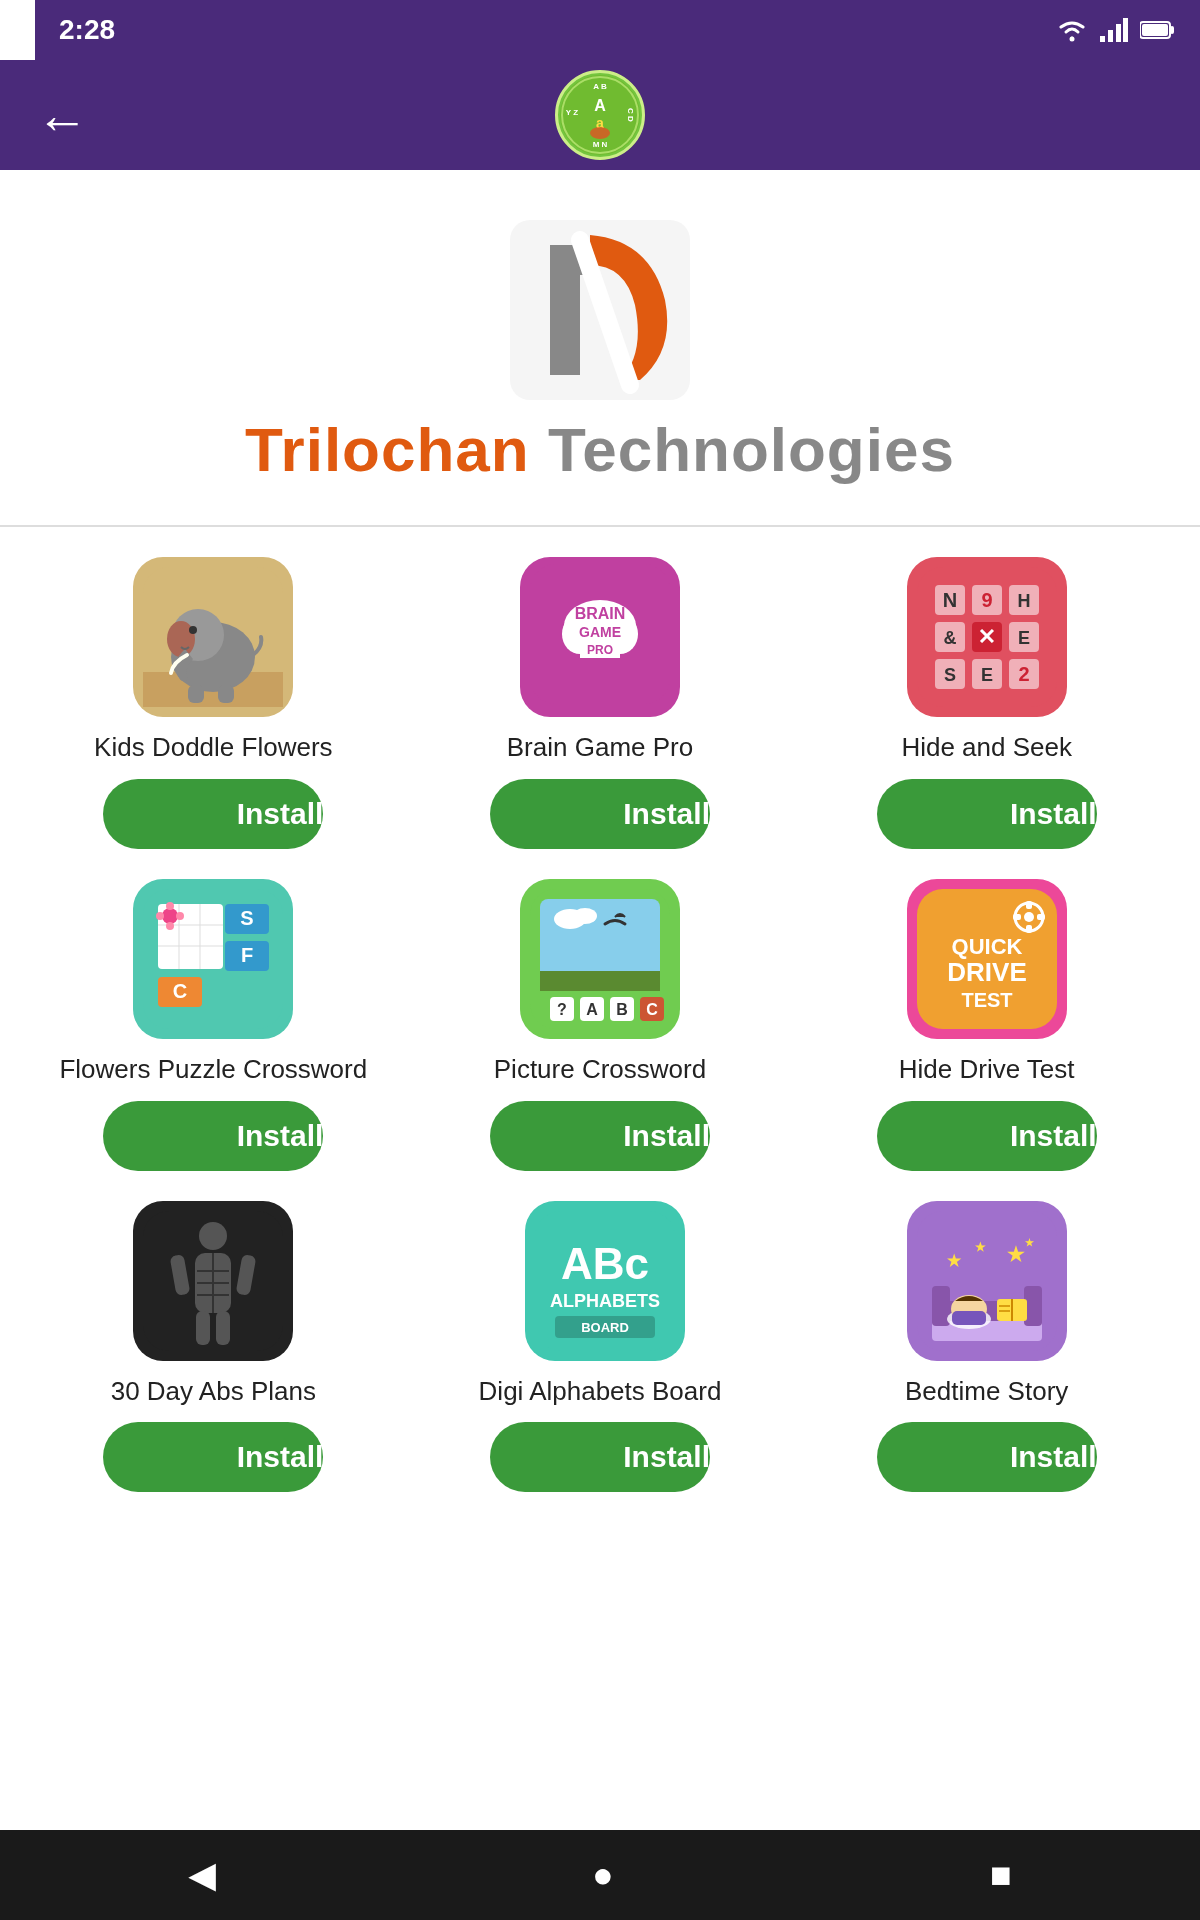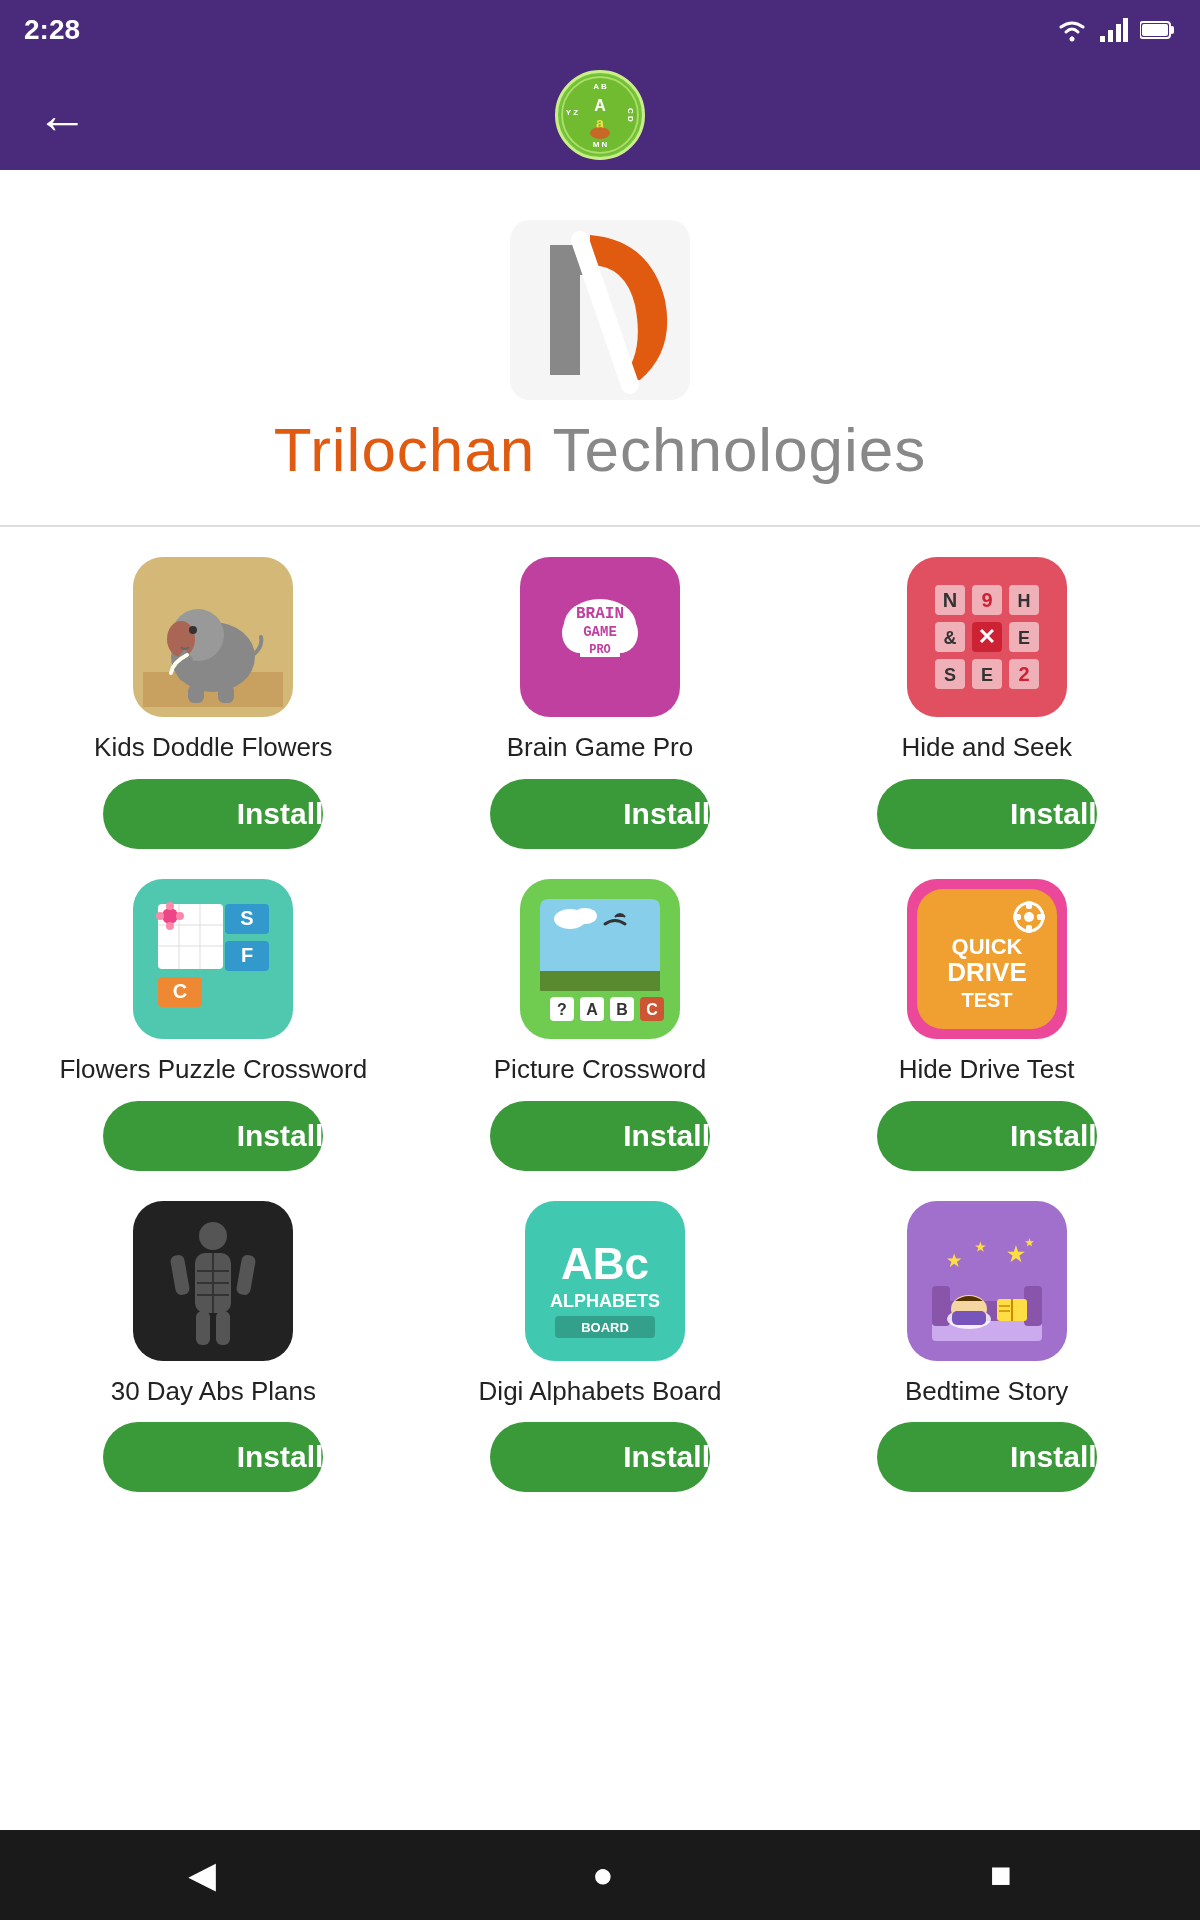--- a/index.html
+++ b/index.html
@@ -16,20 +16,21 @@
     
     .status-bar {
       background: #4a2a7a;
       color: white;
       display: flex;
       align-items: center;
       justify-content: space-between;
       padding: 0 24px;
       height: 60px;
       flex-shrink: 0;
+      margin-left: 35px;
     }
     .status-time {
       font-size: 28px;
       font-weight: bold;
     }
     .status-icons {
       display: flex;
       gap: 12px;
       align-items: center;
     }
@@ -67,21 +68,21 @@
     
     .brand-section {
       display: flex;
       flex-direction: column;
       align-items: center;
       padding: 40px 20px 20px;
       flex-shrink: 0;
     }
     .brand-name {
       font-size: 62px;
-      font-weight: normal;
+      font-weight: bold;
       letter-spacing: 1px;
     }
     .brand-name .orange { color: #e05a10; }
     .brand-name .gray { color: #888; }
 
     
     .divider {
       height: 2px;
       background: #ddd;
       margin: 20px 0;
@@ -189,21 +190,20 @@
       height: 200px;
     }
 
     
     .brain-text {
       color: #fef9c3;
       font-size: 22px;
       font-weight: bold;
       text-align: center;
       line-height: 1.2;
-      font-family: Liberation Mono, monospace;
     }
   </style>
 </head>
 <body>
 
 <div class="status-bar">
   <span class="status-time">2:28</span>
   <div class="status-icons">
 
     <svg width="32" height="24" viewBox="0 0 32 24">

